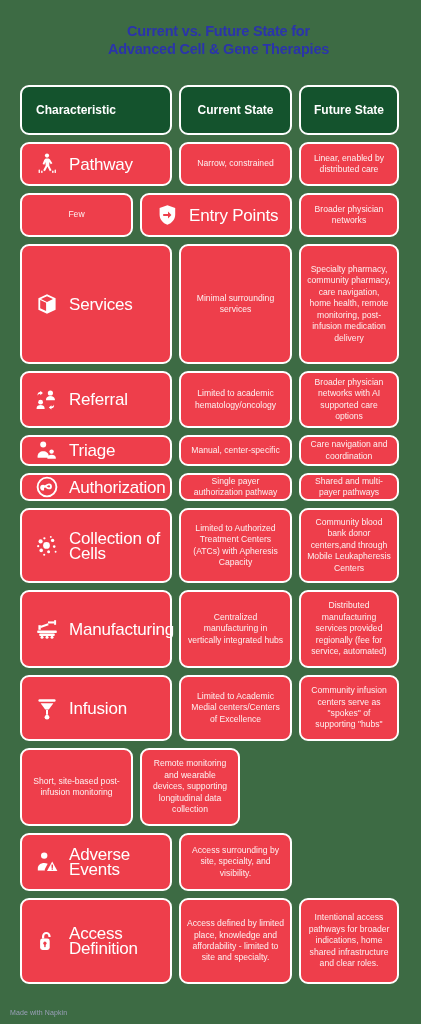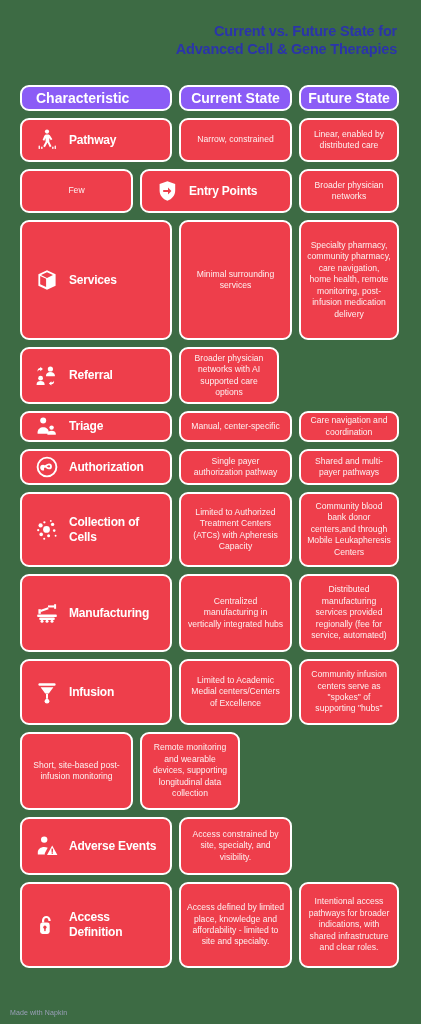--- a/index.html
+++ b/index.html
@@ -17,21 +17,21 @@
   .page {
     width: 421px;
     height: 1024px;
     box-sizing: border-box;
     padding: 0;
     position: relative;
   }
 
   
   .title {
-    text-align: right;
+    text-align: center;
     color: #2b34ab;
     font-weight: bold;
     font-size: 14.5px;
     line-height: 18px;
     letter-spacing: -0.2px;
     padding: 22px 24px 0 40px;
     box-sizing: border-box;
   }
   .title .line { display: block; }
 
@@ -58,41 +58,41 @@
     align-items: center;
     justify-content: center;
     color: #ffffff;
   }
   .c1 { width: 152px; flex: 0 0 152px; }
   .c2 { width: 113px; flex: 0 0 113px; }
   .c3 { width: 100px; flex: 0 0 100px; }
 
   
   .head .cell {
-    background: #8b5cf6;
-    height: 26px;
+    background: #14532d;
+    height: 50px;
     font-weight: bold;
-    font-size: 14px;
+    font-size: 12px;
     line-height: 14px;
     text-align: center;
   }
   .head .c1 { justify-content: flex-start; padding-left: 14px; text-align: left; }
 
   
   .row.body .cell {
     background: #ee3e4b;
   }
   .row.body .c1 {
     justify-content: flex-start;
     padding: 6px 8px 6px 12px;
     gap: 9px;
   }
   .label {
-    font-weight: bold;
-    font-size: 12px;
+    font-weight: normal;
+    font-size: 17px;
     line-height: 15px;
     letter-spacing: -0.2px;
   }
   .desc {
     font-size: 8.6px;
     line-height: 11.4px;
     text-align: center;
     padding: 5px 6px;
     color: #fdf0f0;
   }
@@ -189,40 +189,41 @@
             <circle cx="15.4" cy="5" r="2.6"></circle>
             <path d="M11 11.3c0-2 2-3.3 4.4-3.3s4.4 1.3 4.4 3.3v1H11v-1z"></path>
             <circle cx="5.6" cy="14.2" r="2.4"></circle>
             <path d="M1.6 20.2c0-1.9 1.8-3.1 4-3.1s4 1.2 4 3.1v.9h-8v-.9z"></path>
             <path d="M5.3 2.8 7.9 5 5.3 7.2V5.8c-1.5.1-2.3.8-2.6 2 -.5-2.2.6-3.6 2.6-3.7V2.8z"></path>
             <path d="M16.4 21.6 13.8 19.4l2.6-2.2v1.4c1.5-.1 2.3-.8 2.6-2 .5 2.2-.6 3.6-2.6 3.7v1.3z"></path>
           </svg>
         </span>
         <span class="label">Referral</span>
       </div>
+      <div class="cell c2 desc">Limited to academic hematology/oncology</div>
       <div class="cell c3 desc">Broader physician networks with AI supported care options</div>
     </div>
 
     <div class="row body" style="height:31px">
       <div class="cell c1">
         <span class="icon">
           <svg width="24" height="24" viewBox="0 0 24 24" fill="#fff">
             <circle cx="8.2" cy="5.6" r="3"></circle>
             <path d="M2.6 17.2c0-3 2.5-5 5.6-5s5.6 2 5.6 5v1.6H2.6v-1.6z"></path>
             <circle cx="16.6" cy="12.6" r="2.2"></circle>
             <path d="M12.4 18.8c0-1.9 1.9-3.1 4.2-3.1s4.2 1.2 4.2 3.1v.9h-8.4v-.9z"></path>
           </svg>
         </span>
         <span class="label">Triage</span>
       </div>
       <div class="cell c2 desc">Manual, center-specific</div>
       <div class="cell c3 desc">Care navigation and coordination</div>
     </div>
 
-    <div class="row body" style="height:36px">
+    <div class="row body" style="height:28px">
       <div class="cell c1">
         <span class="icon">
           <svg width="24" height="24" viewBox="0 0 24 24" fill="none" stroke="#fff" stroke-width="1.9">
             <circle cx="12" cy="12" r="9.4"></circle>
             <path d="M8.1 14.6c-1.1 0-2-.9-2-2s.9-2 2-2c2.2 0 3.8 2.8 5.9 2.8 1.1 0 2-.9 2-2s-.9-2-2-2c-2.2 0-3.8 2.8-5.9 2.8z" stroke-linecap="round"></path>
           </svg>
         </span>
         <span class="label">Authorization</span>
       </div>
       <div class="cell c2 desc">Single payer authorization pathway</div>
@@ -300,37 +301,37 @@
           <svg width="24" height="24" viewBox="0 0 24 24" fill="#fff">
             <circle cx="9.2" cy="5.6" r="3.2"></circle>
             <path d="M2.8 18.4c0-3.3 2.9-5.5 6.4-5.5 1.3 0 2.5.3 3.5.8l-2.9 5.6v1.1H2.8v-2z"></path>
             <path d="M17.2 11.4 22.4 21h-10.4l5.2-9.6z"></path>
             <rect x="16.5" y="14.6" width="1.5" height="3.3" fill="#ee3e4b"></rect>
             <circle cx="17.25" cy="19.1" r="0.8" fill="#ee3e4b"></circle>
           </svg>
         </span>
         <span class="label">Adverse Events</span>
       </div>
-      <div class="cell c2 desc">Access constrained by site, specialty, and visibility.</div>
+      <div class="cell c2 desc">Access surrounding by site, specialty, and visibility.</div>
     </div>
 
     <div class="row body" style="height:86px">
       <div class="cell c1">
         <span class="icon">
           <svg width="24" height="24" viewBox="0 0 24 24" fill="#fff">
             <path d="M7 9.6V7.2a4.3 4.3 0 0 1 8.6 0v.9h-2.2v-.9a2.1 2.1 0 0 0-4.2 0v2.4H7z"></path>
             <rect x="5.1" y="9.6" width="9.6" height="11.4" rx="2.4"></rect>
             <circle cx="9.9" cy="14.2" r="1.6" fill="#ee3e4b"></circle>
             <rect x="9.2" y="14.6" width="1.5" height="3.6" rx="0.7" fill="#ee3e4b"></rect>
           </svg>
         </span>
         <span class="label">Access Definition</span>
       </div>
       <div class="cell c2 desc">Access defined by limited place, knowledge and affordability - limited to site and specialty.</div>
-      <div class="cell c3 desc">Intentional access pathways for broader indications, with shared infrastructure and clear roles.</div>
+      <div class="cell c3 desc">Intentional access pathways for broader indications, home shared infrastructure and clear roles.</div>
     </div>
 
   </div>
 
   <div class="watermark">
     <span>Made with Napkin</span>
   </div>
 
 </div>
 

